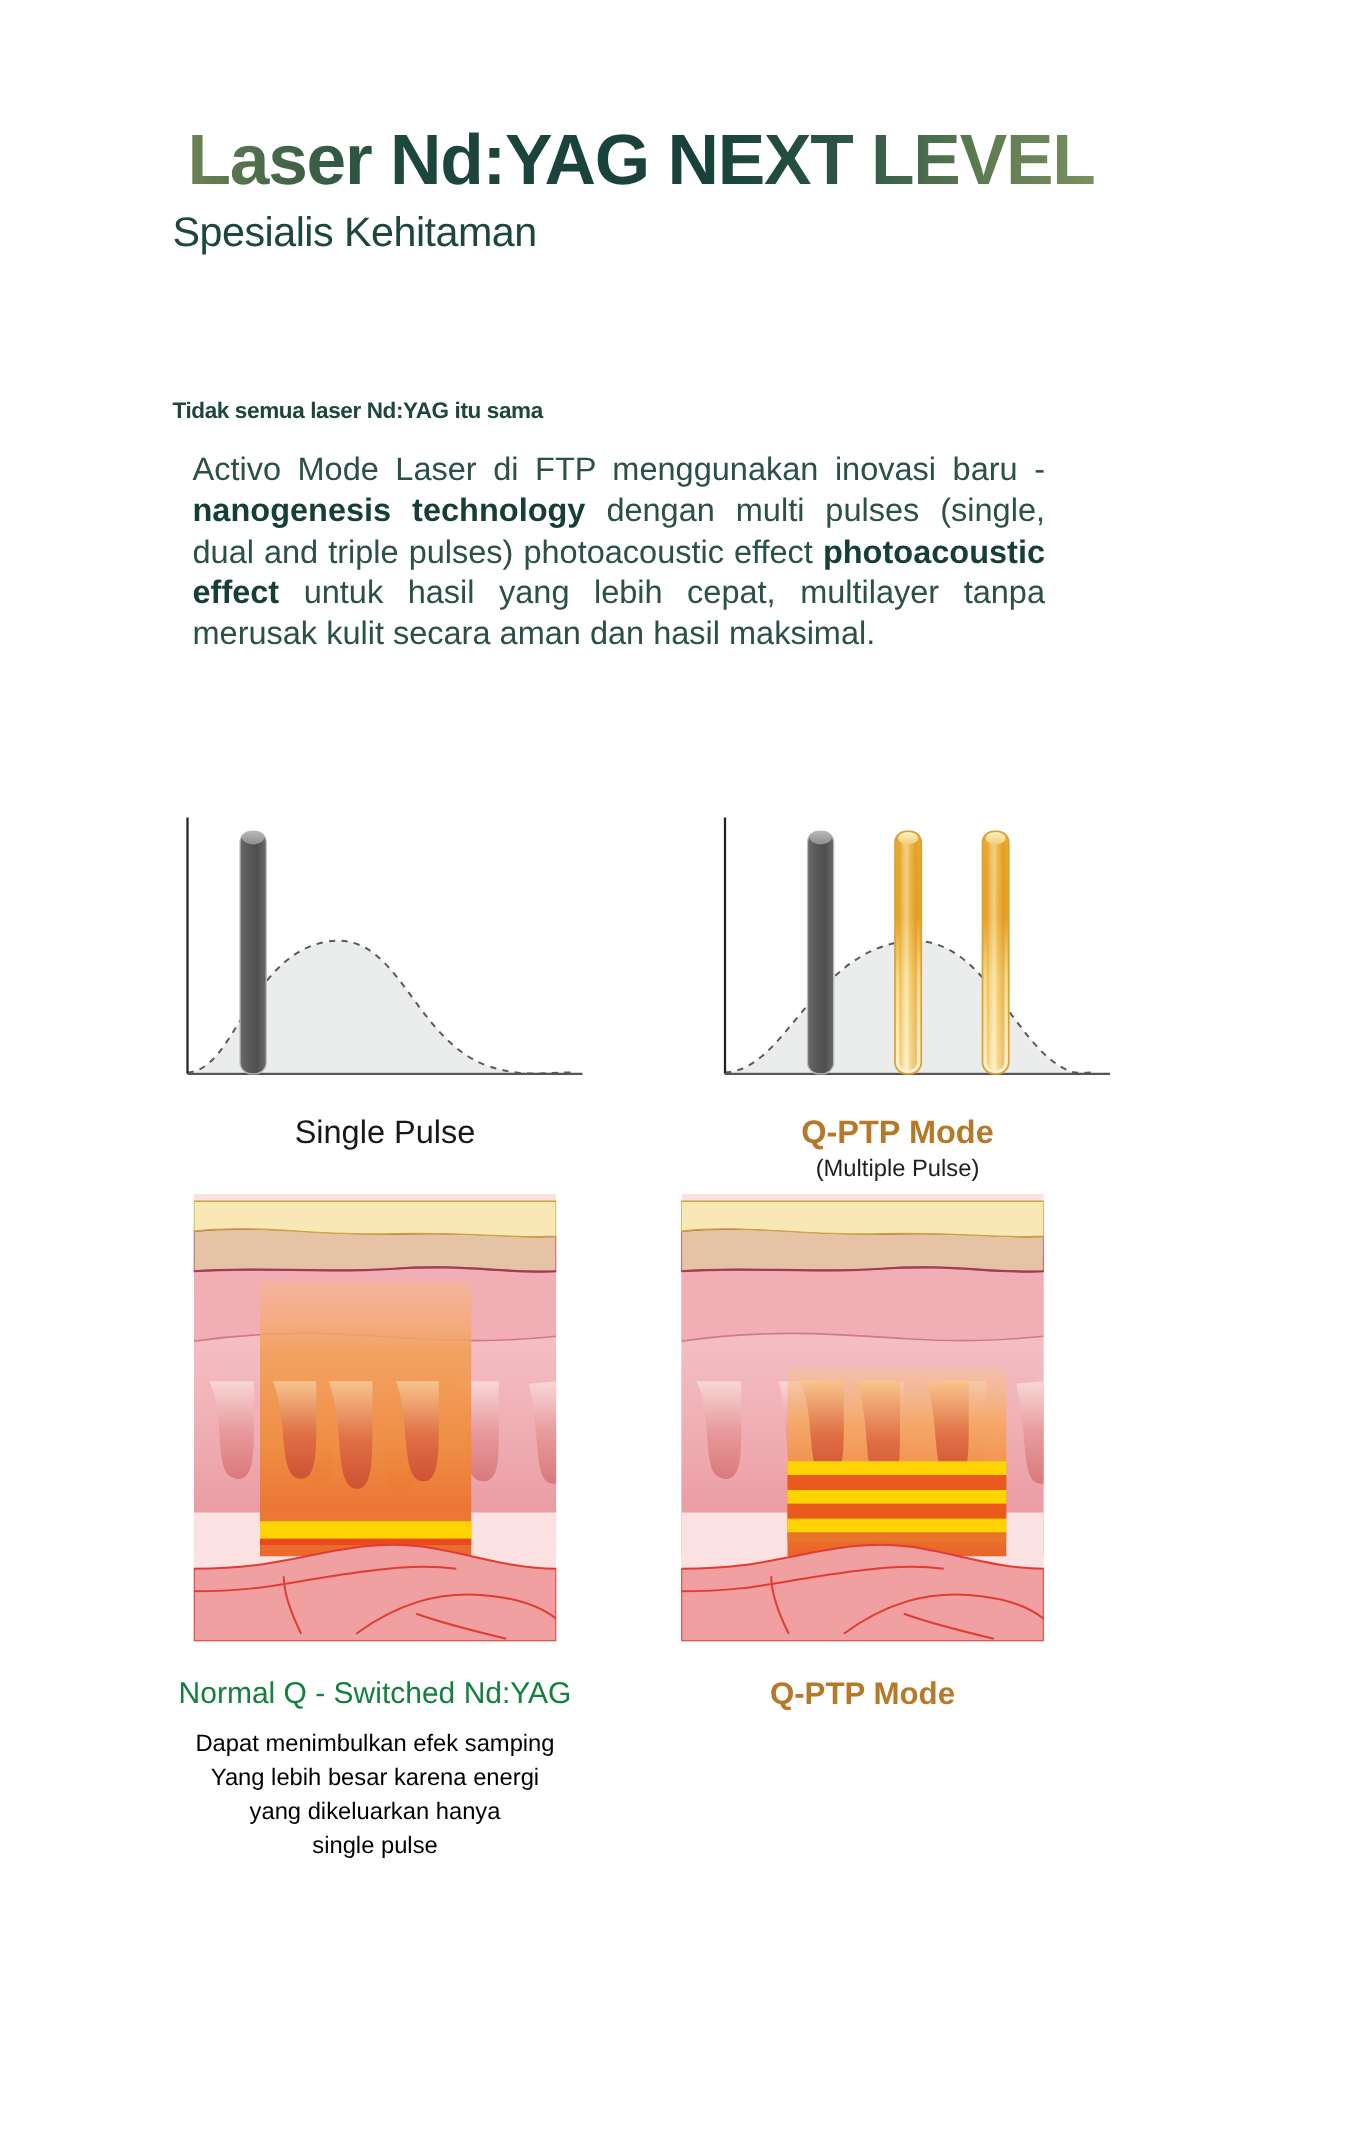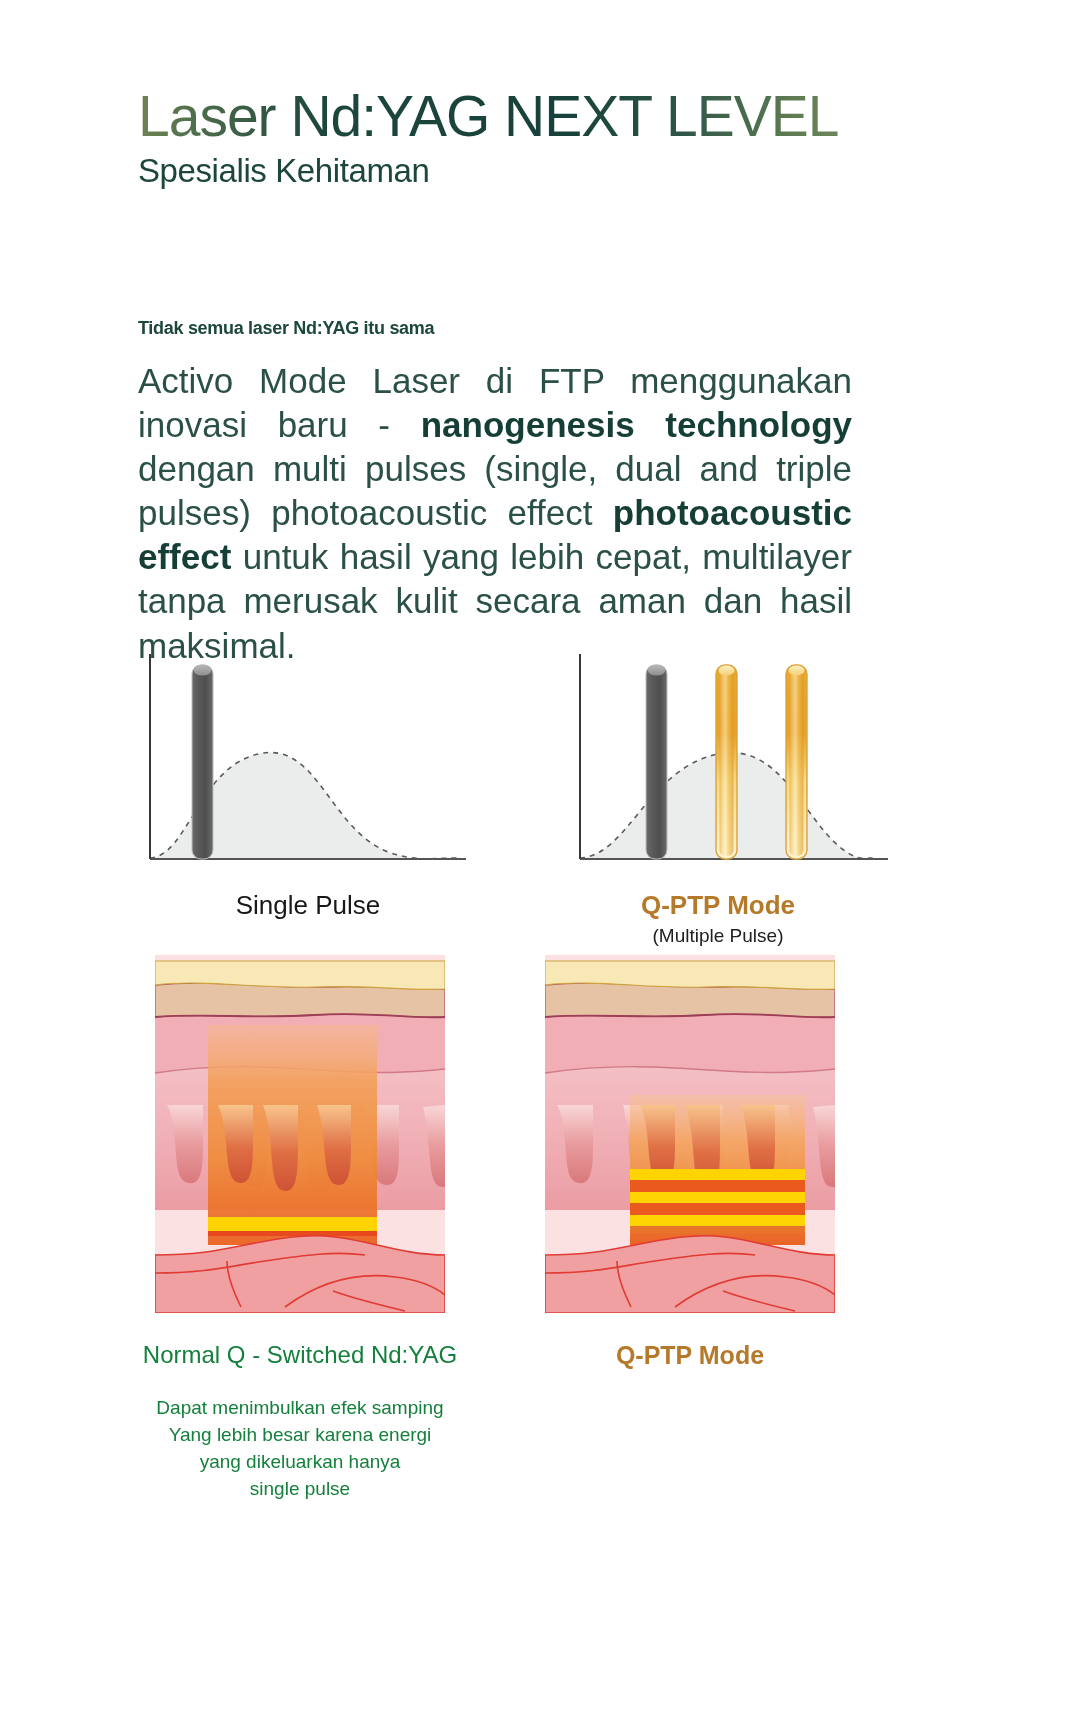--- a/index.html
+++ b/index.html
@@ -17,24 +17,24 @@
 
   
   .header {
     position: absolute;
     left: 138px;
     top: 88px;
     width: 820px;
   }
   .main-title {
     font-size: 57px;
-    font-weight: normal;
+    font-weight: bold;
     letter-spacing: -1.0px;
     line-height: 1.0;
-    margin: 0;
+    margin: 12px;
     background: linear-gradient(90deg,
         #6f8456 0%, #4a6b4a 8%, #1d463d 22%, #17413a 52%,
         #2d5446 66%, #5e7c52 80%, #7b9160 92%, #8aa06a 100%);
     -webkit-background-clip: text;
     background-clip: text;
     color: transparent;
     -webkit-text-fill-color: transparent;
     white-space: nowrap;
   }
   .sub-title {
@@ -54,25 +54,25 @@
     width: 714px;
   }
   .intro-head {
     font-size: 18px;
     font-weight: bold;
     color: #1d463d;
     letter-spacing: -0.3px;
     margin: 0 0 20px 0;
   }
   .intro-body {
-    font-size: 35px;
+    font-size: 26px;
     line-height: 1.26;
     color: #2b5048;
     text-align: justify;
-    margin: 0;
+    margin: 16px;
   }
   .intro-body b { font-weight: bold; color: #153e36; }
 
   
   .charts {
     position: absolute;
     top: 648px;
     left: 0;
     width: 1080px;
     height: 330px;
@@ -129,22 +129,22 @@
   }
   .skin-label.gold {
     color: #b6792a;
     font-weight: bold;
     font-size: 25px;
   }
   .skin-desc {
     text-align: center;
     font-size: 19px;
     line-height: 1.42;
-    color: #15803d;
-    margin-top: 26px;
+    color: #000000;
+    margin-top: 14px;
     white-space: pre-line;
   }
 </style>
 </head>
 <body>
 
 <div class="header">
   <h1 class="main-title">Laser Nd:YAG NEXT LEVEL</h1>
   <h2 class="sub-title">Spesialis Kehitaman</h2>
 </div>

